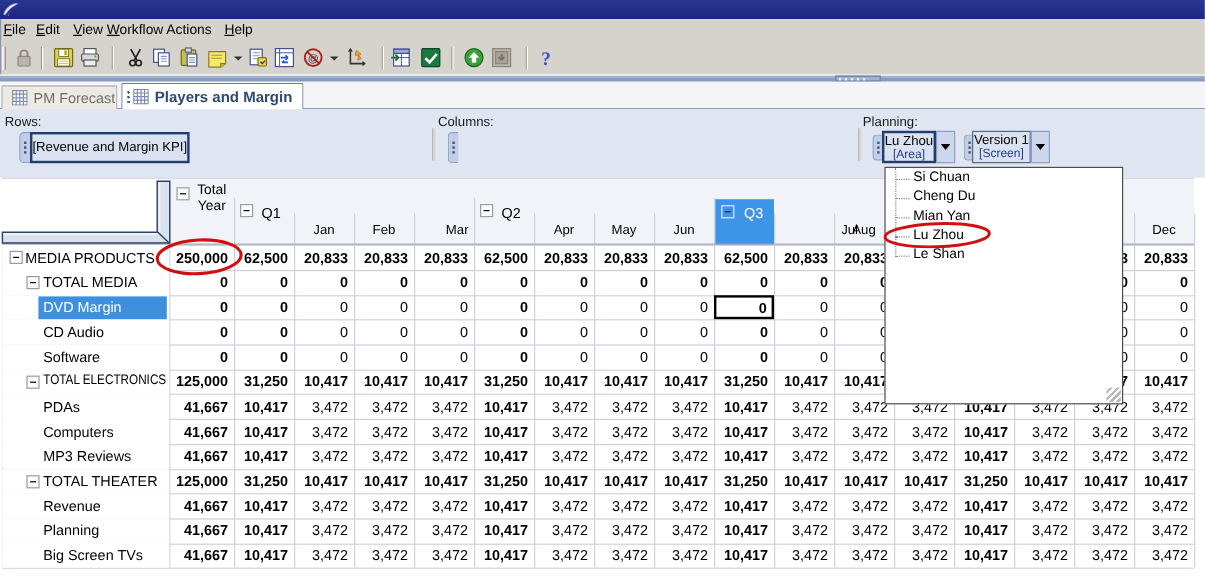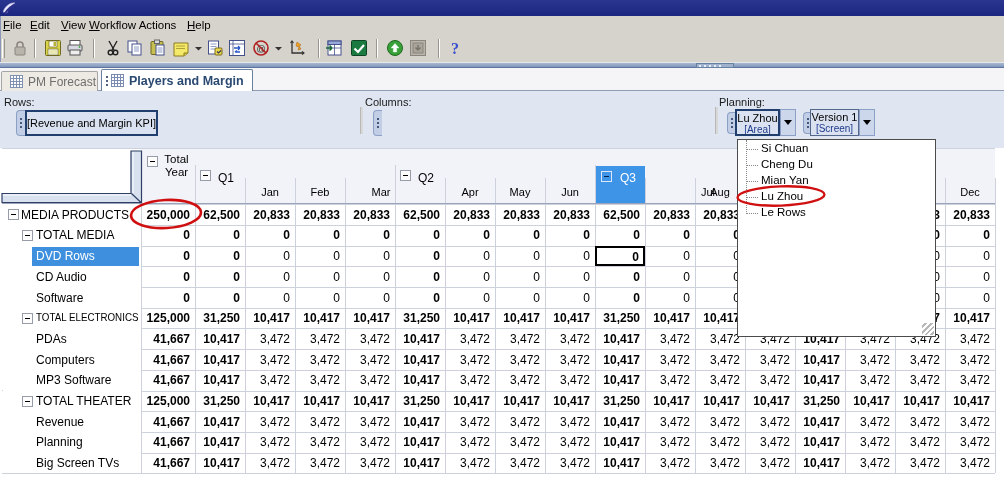--- a/index.html
+++ b/index.html
@@ -364,21 +364,21 @@
 <div class="dc b" style="left:595px;top:224.9px;width:50px;height:20.7px">0</div>
 <div class="dc b" style="left:645px;top:224.9px;width:50px;height:20.7px">0</div>
 <div class="dc b" style="left:695px;top:224.9px;width:50px;height:20.7px">0</div>
 <div class="dc b" style="left:745px;top:224.9px;width:50px;height:20.7px">0</div>
 <div class="dc b" style="left:795px;top:224.9px;width:50px;height:20.7px">0</div>
 <div class="dc b" style="left:845px;top:224.9px;width:50px;height:20.7px">0</div>
 <div class="dc b" style="left:895px;top:224.9px;width:50px;height:20.7px">0</div>
 <div class="dc b" style="left:945px;top:224.9px;width:50px;height:20.7px">0</div>
 <div class="hl" style="left:32px;top:246.8px;width:107px;height:19.1px"></div>
 <div class="rl" style="top:245.6px;height:20.7px">
-    <span class="lt hlt" style="left:34px">DVD Rows</span>
+    <span class="lt hlt" style="left:34px">DVD Margin</span>
   </div>
 <div class="dc b" style="left:141px;top:245.6px;width:54px;height:20.7px">0</div>
 <div class="dc b" style="left:195px;top:245.6px;width:50px;height:20.7px">0</div>
 <div class="dc" style="left:245px;top:245.6px;width:50px;height:20.7px">0</div>
 <div class="dc" style="left:295px;top:245.6px;width:50px;height:20.7px">0</div>
 <div class="dc" style="left:345px;top:245.6px;width:50px;height:20.7px">0</div>
 <div class="dc b" style="left:395px;top:245.6px;width:50px;height:20.7px">0</div>
 <div class="dc" style="left:445px;top:245.6px;width:50px;height:20.7px">0</div>
 <div class="dc" style="left:495px;top:245.6px;width:50px;height:20.7px">0</div>
 <div class="dc" style="left:545px;top:245.6px;width:50px;height:20.7px">0</div>
@@ -485,21 +485,21 @@
 <div class="dc" style="left:545px;top:349.1px;width:50px;height:20.7px">3,472</div>
 <div class="dc b" style="left:595px;top:349.1px;width:50px;height:20.7px">10,417</div>
 <div class="dc" style="left:645px;top:349.1px;width:50px;height:20.7px">3,472</div>
 <div class="dc" style="left:695px;top:349.1px;width:50px;height:20.7px">3,472</div>
 <div class="dc" style="left:745px;top:349.1px;width:50px;height:20.7px">3,472</div>
 <div class="dc b" style="left:795px;top:349.1px;width:50px;height:20.7px">10,417</div>
 <div class="dc" style="left:845px;top:349.1px;width:50px;height:20.7px">3,472</div>
 <div class="dc" style="left:895px;top:349.1px;width:50px;height:20.7px">3,472</div>
 <div class="dc" style="left:945px;top:349.1px;width:50px;height:20.7px">3,472</div>
 <div class="rl" style="top:369.8px;height:20.7px">
-    <span class="lt" style="left:34px;">MP3 Software</span>
+    <span class="lt" style="left:34px;">MP3 Reviews</span>
   </div>
 <div class="dc b" style="left:141px;top:369.8px;width:54px;height:20.7px">41,667</div>
 <div class="dc b" style="left:195px;top:369.8px;width:50px;height:20.7px">10,417</div>
 <div class="dc" style="left:245px;top:369.8px;width:50px;height:20.7px">3,472</div>
 <div class="dc" style="left:295px;top:369.8px;width:50px;height:20.7px">3,472</div>
 <div class="dc" style="left:345px;top:369.8px;width:50px;height:20.7px">3,472</div>
 <div class="dc b" style="left:395px;top:369.8px;width:50px;height:20.7px">10,417</div>
 <div class="dc" style="left:445px;top:369.8px;width:50px;height:20.7px">3,472</div>
 <div class="dc" style="left:495px;top:369.8px;width:50px;height:20.7px">3,472</div>
 <div class="dc" style="left:545px;top:369.8px;width:50px;height:20.7px">3,472</div>
@@ -602,21 +602,21 @@
  <div id="ddvline"></div>
  <div class="ddot" style="top:8.5px"></div>
     <div class="ddi" style="top:2px">Si Chuan</div>
  <div class="ddot" style="top:24.5px"></div>
     <div class="ddi" style="top:18px">Cheng Du</div>
  <div class="ddot" style="top:40.5px"></div>
     <div class="ddi" style="top:34px">Mian Yan</div>
  <div class="ddot" style="top:56.5px"></div>
     <div class="ddi" style="top:50px">Lu Zhou</div>
  <div class="ddot" style="top:72.5px"></div>
-    <div class="ddi" style="top:66px">Le Rows</div>
+    <div class="ddi" style="top:66px">Le Shan</div>
  <div id="ddgrip"></div>
 </div>
 <svg class="redell" style="left:129px;top:198px" width="74" height="32" viewBox="0 0 74 32">
     <ellipse cx="37" cy="16" rx="35" ry="14" fill="none" stroke="#d01010" stroke-width="2.6" transform="rotate(-3 37 16)"></ellipse>
   </svg>
 <svg class="redell" style="left:736px;top:185px" width="90" height="22" viewBox="0 0 90 22">
     <ellipse cx="45" cy="11" rx="43.5" ry="9.6" fill="none" stroke="#d01010" stroke-width="2.4" transform="rotate(-2 45 11)"></ellipse>
   </svg>
 
 </body></html>

